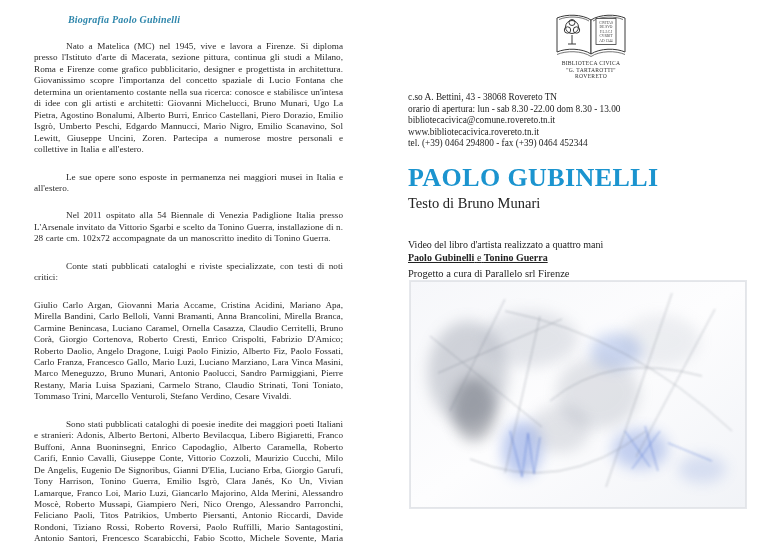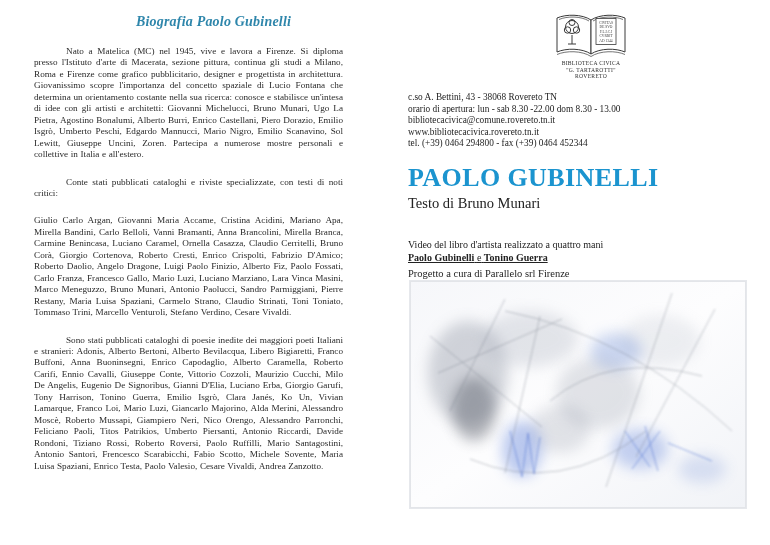--- a/index.html
+++ b/index.html
@@ -5,22 +5,22 @@
   html,body{margin:0;padding:0;}
   body{
     width:770px;height:545px;background:#ffffff;position:relative;overflow:hidden;
     font-family:"Liberation Serif", serif;color:#2a2a2a;
   }
   .page{position:absolute;inset:0;background:#ffffff;}
 
   
   .left-col{position:absolute;left:18px;top:14px;width:341px;}
   .bio-heading{
-    font-size:14px;font-weight:bold;font-style:italic;color:#2e86ab;
-    text-align:center;padding-left:50px;margin:0 0 13px 0;letter-spacing:0.2px;
+    font-size:10px;font-weight:bold;font-style:italic;color:#2e86ab;
+    padding-left:50px;margin:0 0 13px 0;letter-spacing:0.2px;
   }
   .body-text p{
     margin:16px;font-size:9.2px;line-height:11.45px;text-align:justify;
     color:#2a2a2a;word-spacing:0.3px;
   }
   .body-text p.indent{text-indent:32px;}
 
   
   .right-col{position:absolute;left:408px;top:10px;width:366px;text-align:left;}
   .logo-block{margin:0 auto;width:110px;height:70px;}
@@ -43,20 +43,22 @@
 </style>
 </head>
 <body>
 
 <div class="page">
 
   <div class="left-col">
     <h2 class="bio-heading">Biografia Paolo Gubinelli</h2>
     <div class="body-text">
       <p class="indent">Nato a Matelica (MC) nel 1945, vive e lavora a Firenze. Si diploma presso l'Istituto d'arte di Macerata, sezione pittura, continua gli studi a Milano, Roma e Firenze come grafico pubblicitario, designer e progettista in architettura. Giovanissimo scopre l'importanza del concetto spaziale di Lucio Fontana che determina un orientamento costante nella sua ricerca: conosce e stabilisce un'intesa di idee con gli artisti e architetti:  Giovanni Michelucci, Bruno Munari, Ugo La Pietra, Agostino Bonalumi, Alberto Burri, Enrico Castellani, Piero Dorazio, Emilio Isgrò, Umberto Peschi, Edgardo Mannucci, Mario Nigro, Emilio Scanavino, Sol Lewitt, Giuseppe Uncini, Zoren. Partecipa a numerose mostre personali e collettive in Italia e all'estero.</p>
+      <p class="indent">Le sue opere sono esposte in permanenza nei maggiori musei in Italia e all'estero.</p>
+      <p class="indent">Nel 2011 ospitato alla 54 Biennale di Venezia Padiglione Italia presso L'Arsenale invitato da Vittorio Sgarbi e scelto da Tonino Guerra, installazione di n. 28 carte cm. 102x72 accompagnate da un manoscritto inedito di Tonino Guerra.</p>
       <p class="indent">Conte stati pubblicati cataloghi e riviste specializzate, con testi di noti critici:</p>
       <p>Giulio Carlo Argan, Giovanni Maria Accame, Cristina Acidini, Mariano Apa, Mirella Bandini, Carlo Belloli, Vanni Bramanti, Anna Brancolini, Mirella Branca, Carmine Benincasa, Luciano Caramel, Ornella Casazza, Claudio Cerritelli, Bruno Corà, Giorgio Cortenova, Roberto Cresti, Enrico Crispolti, Fabrizio D'Amico; Roberto Daolio, Angelo Dragone, Luigi Paolo Finizio, Alberto Fiz, Paolo Fossati, Carlo Franza, Francesco Gallo, Mario Luzi, Luciano Marziano, Lara Vinca Masini, Marco Meneguzzo, Bruno Munari, Antonio Paolucci, Sandro Parmiggiani, Pierre Restany, Maria Luisa Spaziani, Carmelo Strano, Claudio Strinati, Toni Toniato, Tommaso Trini, Marcello Venturoli, Stefano Verdino, Cesare Vivaldi.</p>
       <p class="indent">Sono stati pubblicati cataloghi di poesie inedite dei maggiori poeti Italiani e stranieri: Adonis, Alberto Bertoni, Alberto Bevilacqua, Libero Bigiaretti, Franco Buffoni, Anna Buoninsegni, Enrico Capodaglio, Alberto Caramella, Roberto Carifi, Ennio Cavalli, Giuseppe Conte, Vittorio Cozzoli, Maurizio Cucchi, Milo De Angelis, Eugenio De Signoribus, Gianni D'Elia, Luciano Erba, Giorgio Garufi, Tony Harrison, Tonino Guerra, Emilio Isgrò, Clara Janés, Ko Un, Vivian Lamarque, Franco Loi, Mario Luzi, Giancarlo Majorino, Alda Merini, Alessandro Moscè, Roberto Mussapi, Giampiero Neri, Nico Orengo, Alessandro Parronchi, Feliciano Paoli, Titos Patrikios, Umberto Piersanti, Antonio Riccardi, Davide Rondoni, Tiziano Rossi, Roberto Roversi, Paolo Ruffilli, Mario Santagostini, Antonio Santori, Frencesco Scarabicchi, Fabio Scotto, Michele Sovente, Maria Luisa Spaziani, Enrico Testa, Paolo Valesio, Cesare Vivaldi, Andrea Zanzotto.</p>
     </div>
   </div>
 
   <div class="right-col">
 
     <div class="logo-block">
       <svg width="110" height="70" viewBox="0 0 110 70">

